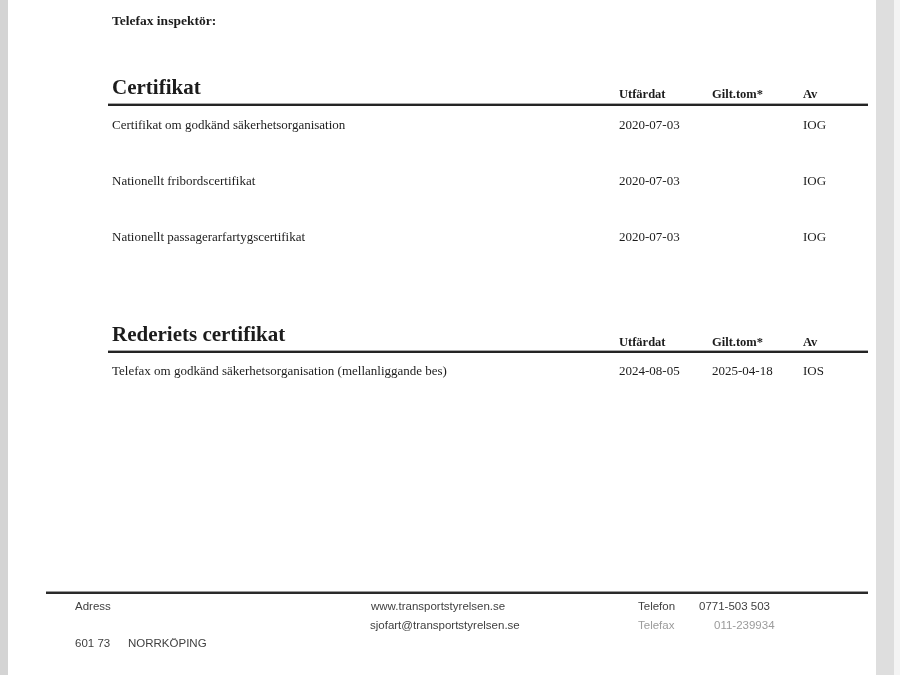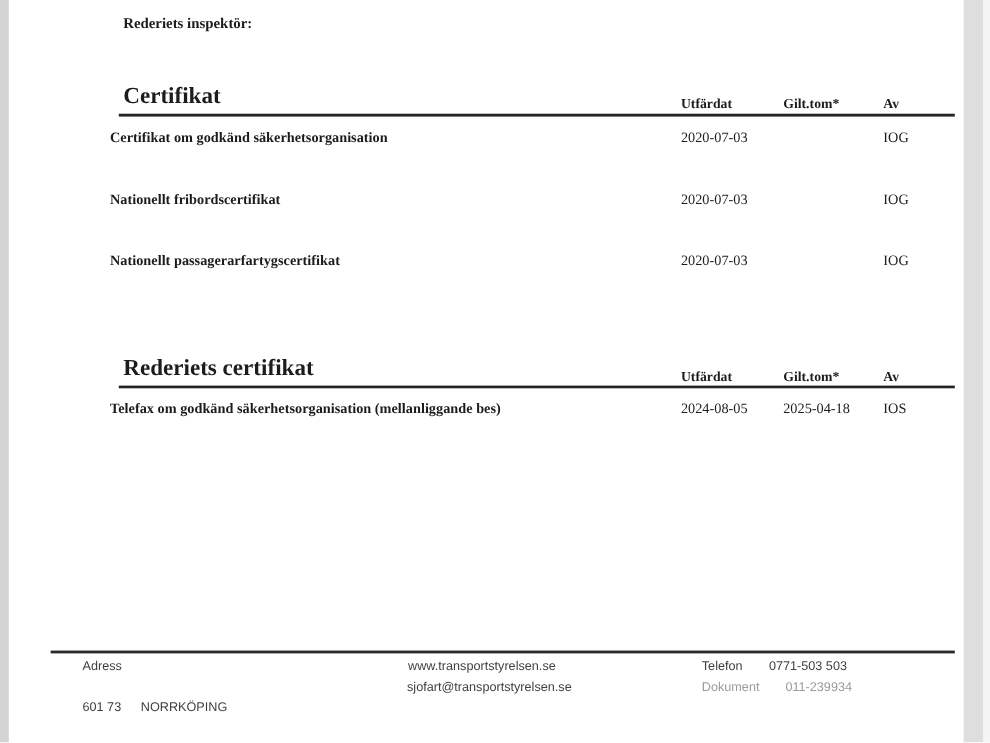--- a/index.html
+++ b/index.html
@@ -35,21 +35,21 @@
     position: absolute;
     font-weight: bold; font-size: 12.5px;
   }
   .rule {
     position: absolute; left: 108px; width: 760px; height: 3px;
     background: linear-gradient(#a8a8a8 1px, #242424 1px);
   }
   .cell {
     position: absolute; font-size: 13px; line-height: 15px; white-space: nowrap;
   }
-  .col-name     { left: 100px; font-weight: bold; }
+  .col-name     { left: 112px; }
   .col-utfardat { left: 619px; }
   .col-giltom   { left: 712px; }
   .col-av       { left: 803px; }
 
   
   .footer-rule {
     position: absolute; left: 46px; top: 591px; width: 822px; height: 3px;
     background: linear-gradient(#9a9a9a 1px, #2a2a2a 1px);
   }
   .f {
@@ -58,21 +58,21 @@
   }
   .f-muted { color: #9b9b9b; }
 </style>
 </head>
 <body>
 
 <div class="edge-left"></div>
 <div class="edge-right"></div>
 <div class="edge-right-outer"></div>
 
-<div class="inspector">Rederiets inspektör:</div>
+<div class="inspector">Telefax inspektör:</div>
 
 <div class="section-title" style="top:76px">Certifikat</div>
 <div class="col-head col-utfardat" style="top:87px">Utfärdat</div>
 <div class="col-head col-giltom" style="top:87px">Gilt.tom*</div>
 <div class="col-head col-av" style="top:87px">Av</div>
 <div class="rule" style="top:103px"></div>
 
 <div>
   <div class="cell col-name" style="top:117px">Certifikat om godkänd säkerhetsorganisation</div>
   <div class="cell col-utfardat" style="top:117px">2020-07-03</div>
@@ -106,16 +106,16 @@
   <div class="cell col-giltom" style="top:363px">2025-04-18</div>
   <div class="cell col-av" style="top:363px">IOS</div>
 </div>
 
 <div class="footer-rule"></div>
 <div class="f" style="left:75px; top:600px">Adress</div>
 <div class="f" style="left:371px; top:600px">www.transportstyrelsen.se</div>
 <div class="f" style="left:370px; top:619px">sjofart@transportstyrelsen.se</div>
 <div class="f" style="left:638px; top:600px">Telefon</div>
 <div class="f" style="left:699px; top:600px">0771-503 503</div>
-<div class="f f-muted" style="left:638px; top:619px">Dokument</div>
+<div class="f f-muted" style="left:638px; top:619px">Telefax</div>
 <div class="f f-muted" style="left:714px; top:619px">011-239934</div>
 <div class="f" style="left:75px; top:637px">601 73</div>
 <div class="f" style="left:128px; top:637px">NORRKÖPING</div>
 
 </body></html>

